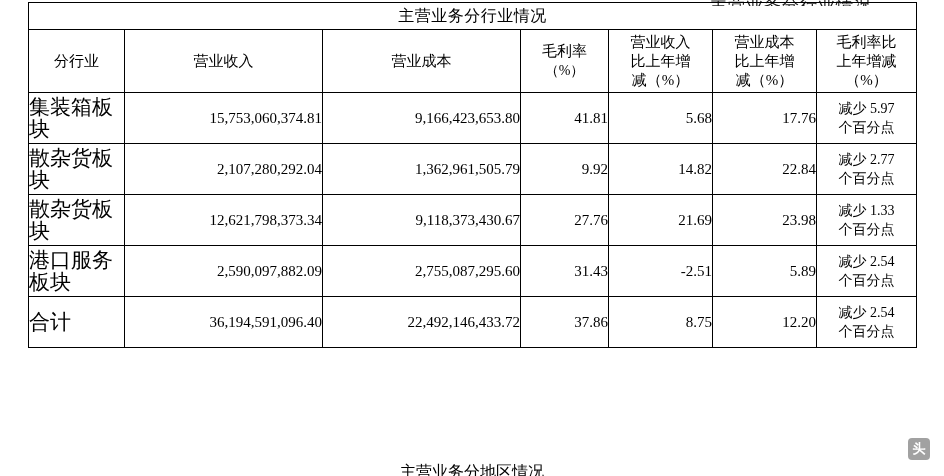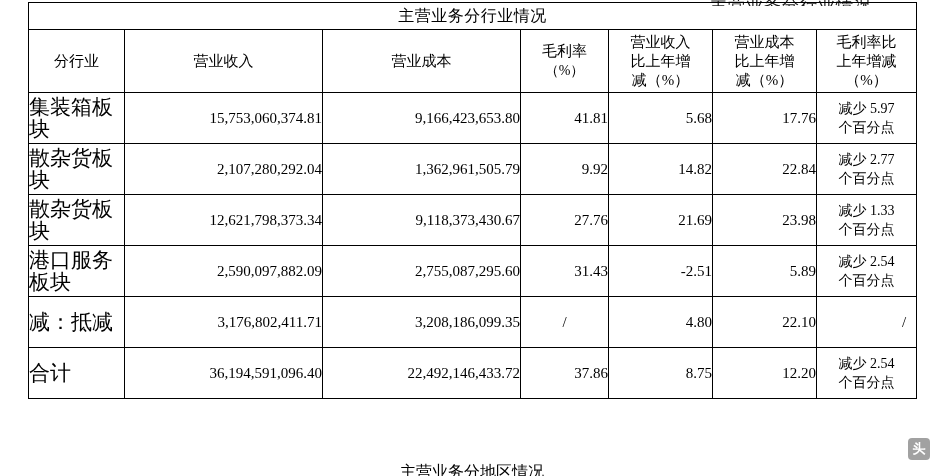--- a/index.html
+++ b/index.html
@@ -226,29 +226,20 @@
           <td class="num">31.43</td>
           <td class="num">-2.51</td>
           <td class="num">5.89</td>
           <td class="chg">
             <div>减少 2.54</div>
             <div>个百分点</div>
           </td>
         </tr>
 
 
-        <tr class="row">
-          <td class="cat">减：抵减</td>
-          <td class="num">3,176,802,411.71</td>
-          <td class="num">3,208,186,099.35</td>
-          <td class="num center">/</td>
-          <td class="num">4.80</td>
-          <td class="num">22.10</td>
-          <td class="chg slash">/</td>
-        </tr>
 
         <tr class="row">
           <td class="cat">合计</td>
           <td class="num">36,194,591,096.40</td>
           <td class="num">22,492,146,433.72</td>
           <td class="num">37.86</td>
           <td class="num">8.75</td>
           <td class="num">12.20</td>
           <td class="chg">
             <div>减少 2.54</div>

